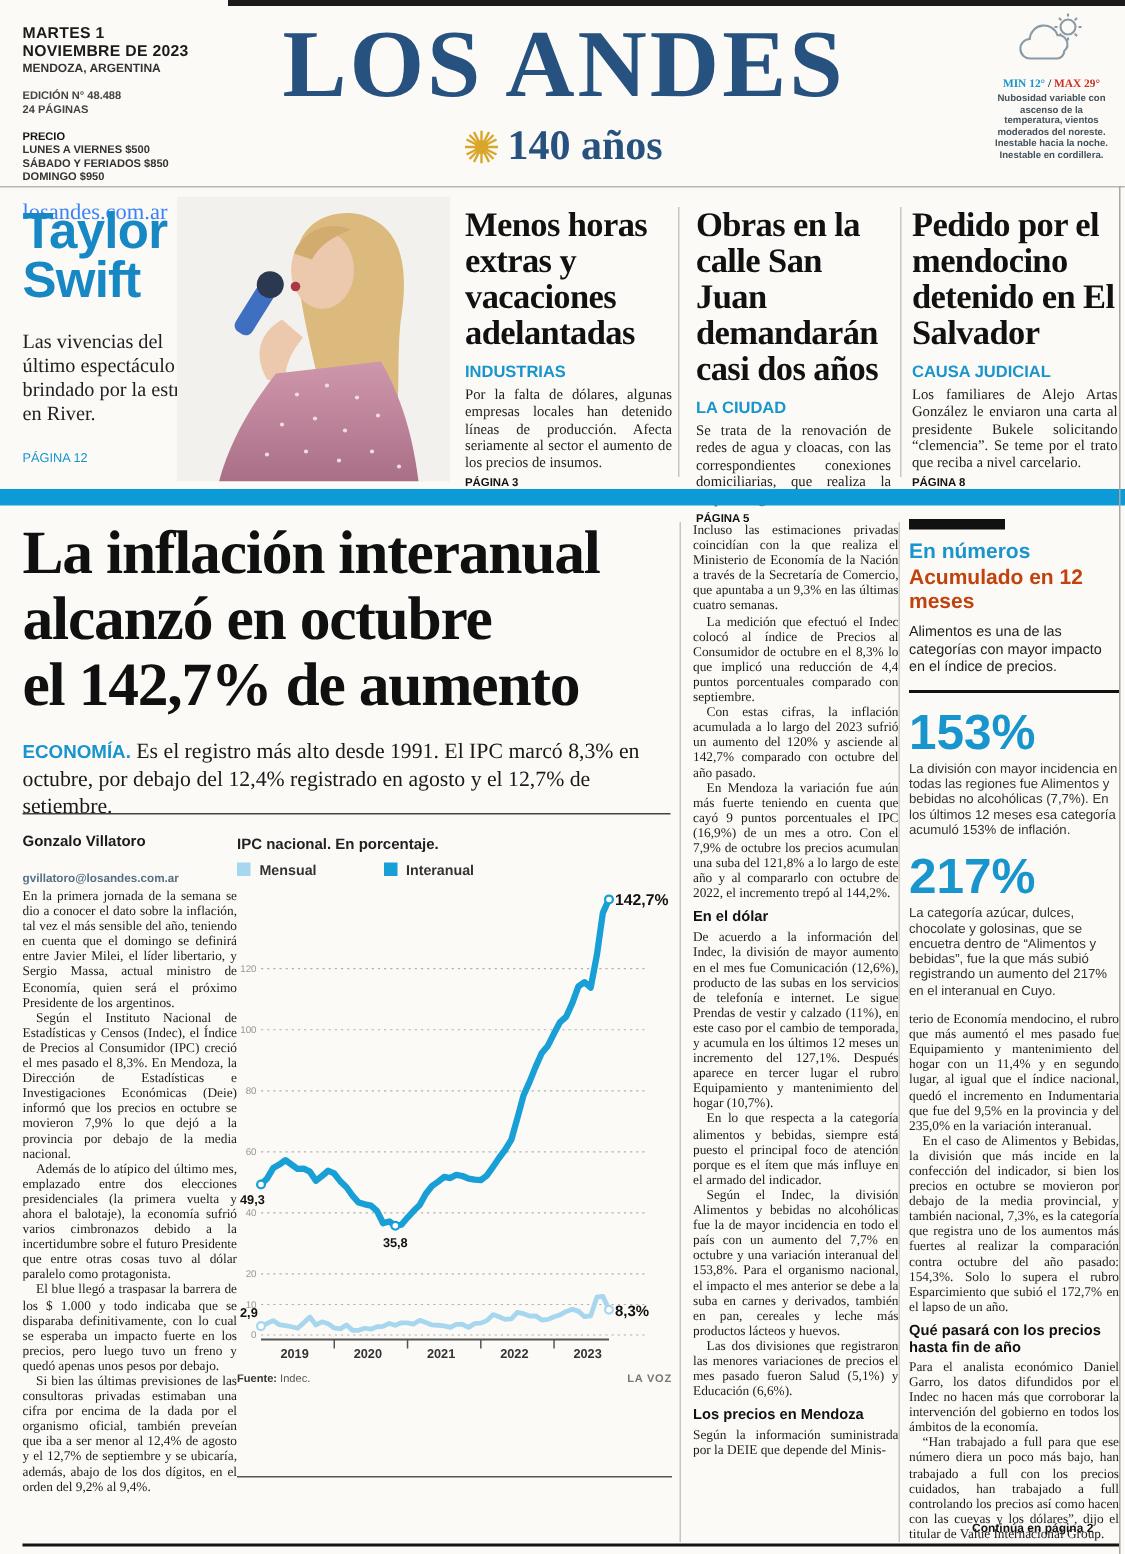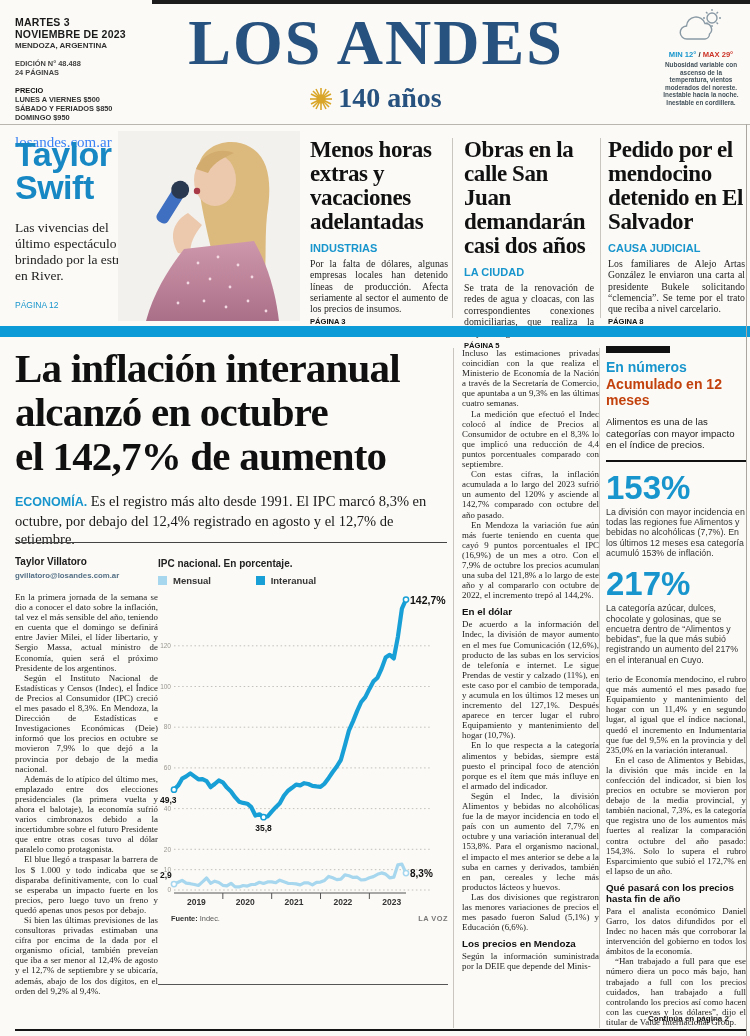--- a/index.html
+++ b/index.html
@@ -22,21 +22,21 @@
 
   
   .masthead{left:158px;top:8px;width:436px;text-align:center;}
   .mtitle{font-family:"Liberation Serif",serif;font-weight:800;font-size:64px;line-height:70px;
           color:#27517e;letter-spacing:2px;white-space:nowrap;}
   .mann{margin-top:4px;font-family:"Liberation Serif",serif;font-weight:700;font-size:28px;color:#27517e;}
   .mann svg{vertical-align:-3px;margin-right:6px;}
 
   
   .weather{left:660px;top:8px;width:82px;text-align:center;}
-  .wminmax{font-size:7.6px;font-weight:800;margin-top:2px;}
+  .wminmax{font-size:7.6px;font-weight:800;margin-top:2px;font-family:Liberation Serif, serif;}
   .wmin{color:#1895cc;} .wmax{color:#cc3327;} .wsl{color:#222;}
   .wdesc{font-size:6.4px;line-height:7.6px;color:#44525c;font-weight:600;text-align:center;margin-top:2px;}
 
   .hrule{left:0;top:124px;width:750px;height:1px;background:#b9b6b0;}
 
   
   .ttitle{left:15px;top:138px;width:135px;font-size:34px;line-height:33px;font-weight:800;color:#1788c4;letter-spacing:-.5px;}
   .tdek{left:15px;top:220px;width:130px;font-family:"Liberation Serif",serif;font-size:13.5px;line-height:16px;color:#222;}
   .tpage{left:15px;top:300px;font-size:8.5px;font-weight:400;color:#1895cc;}
   .tphoto{left:118px;top:131px;width:182px;height:190px;}
@@ -53,21 +53,21 @@
 
   
   .headline{left:15px;top:346px;width:452px;font-family:"Liberation Serif",serif;font-weight:800;
             font-size:41px;line-height:44px;color:#101010;letter-spacing:-.8px;}
   .deck{left:15px;top:492px;width:442px;font-family:"Liberation Serif",serif;font-size:14.5px;line-height:18.5px;color:#1a1a1a;}
   .deck .kick{font-family:Liberation Sans, sans-serif;font-weight:800;font-size:12.5px;color:#1895cc;}
   .deckrule{left:15px;top:542px;width:432px;height:1px;background:#444;}
 
   .byline{left:15px;top:556px;width:143px;}
   .byname{font-size:10px;font-weight:800;}
-  .bymail{font-size:7.8px;color:#557086;font-weight:600;margin-top:4px;}
+  .bymail{font-size:7.8px;color:#557086;font-weight:600;margin-top:14px;}
 
   .colL{left:15px;top:592px;width:143px;height:434px;overflow:hidden;}
   .colM{left:462px;top:348px;width:137px;height:680px;overflow:hidden;}
   .colR{left:606px;top:346px;width:140px;height:682px;overflow:hidden;}
   .bodytext p{margin:0;font-family:"Liberation Serif",serif;font-size:8.9px;line-height:10.1px;
               text-align:justify;color:#1c1c1c;}
   .bodytext p + p{text-indent:9px;}
   .subhd{font-family:"Liberation Sans",sans-serif;font-weight:800;font-size:9.8px;line-height:11px;
          margin:6px 0 2px;color:#111;}
 
@@ -84,38 +84,38 @@
 
   
   .chart{left:158px;top:556px;width:292px;}
   .ctitle{font-size:21px;font-weight:800;letter-spacing:-.3px;color:#111;}
   .csub{font-size:10px;font-weight:700;color:#222;margin-top:2px;}
   .clegend{margin-top:6px;font-size:9.5px;font-weight:700;color:#333;}
   .clegend .item{display:inline-block;margin-right:42px;}
   .sw{display:inline-block;width:9px;height:9px;vertical-align:-1px;margin-right:6px;}
   .csvg{display:block;margin-top:4px;}
   .csource{width:290px;font-size:7.4px;color:#555;margin-top:2px;}
-  .csource .fb{font-weight:800;color:#333;margin-left:13px;}
+  .csource .fb{font-weight:800;color:#333;}
   .csource .credit{float:right;font-weight:700;color:#777;letter-spacing:.5px;}
   .chartrule{left:158px;top:984px;width:290px;height:1px;background:#555;}
 
   .botrule{left:15px;top:1029px;width:731px;height:2px;background:#151515;}
   .pageedge{left:746px;top:124px;width:1px;height:912px;background:#a9a6a0;}
   svg text{font-family:"Liberation Sans",sans-serif;}
 </style>
 </head>
 <body>
 
 <div id="page">
 
   <div class="abs topbar"></div>
 
   <div class="abs hleft">
     <div class="hdate">
-      <div>MARTES 3</div>
+      <div>MARTES 1</div>
       <div>NOVIEMBRE DE 2023</div>
     </div>
     <div class="hplace">MENDOZA, ARGENTINA</div>
     <div class="hmeta">
       <div>EDICIÓN N° 48.488</div>
       <div>24 PÁGINAS</div>
     </div>
     <div class="hprice">
       <div class="lbl">PRECIO</div>
       <div>LUNES A VIERNES $500</div>
@@ -229,21 +229,21 @@
 
   <div class="abs headline">
     <div>La inflación interanual</div>
     <div>alcanzó en octubre</div>
     <div>el 142,7% de aumento</div>
   </div>
   <div class="abs deck"><span class="kick">ECONOMÍA.</span><span> Es el registro más alto desde 1991. El IPC marcó 8,3% en octubre, por debajo del 12,4% registrado en agosto y el 12,7% de setiembre.</span></div>
   <div class="abs deckrule"></div>
 
   <div class="abs byline">
-    <div class="byname">Taylor Villatoro</div>
+    <div class="byname">Gonzalo Villatoro</div>
     <div class="bymail">gvillatoro@losandes.com.ar</div>
   </div>
 
   <div class="abs colL bodytext">
     <p>En la primera jornada de la semana se dio a conocer el dato sobre la inflación, tal vez el más sensible del año, teniendo en cuenta que el domingo se definirá entre Javier Milei, el líder libertario, y Sergio Massa, actual ministro de Economía, quien será el próximo Presidente de los argentinos.</p>
     <p>Según el Instituto Nacional de Estadísticas y Censos (Indec), el Índice de Precios al Consumidor (IPC) creció el mes pasado el 8,3%. En Mendoza, la Dirección de Estadísticas e Investigaciones Económicas (Deie) informó que los precios en octubre se movieron 7,9% lo que dejó a la provincia por debajo de la media nacional.</p>
     <p>Además de lo atípico del último mes, emplazado entre dos elecciones presidenciales (la primera vuelta y ahora el balotaje), la economía sufrió varios cimbronazos debido a la incertidumbre sobre el futuro Presidente que entre otras cosas tuvo al dólar paralelo como protagonista.</p>
     <p>El blue llegó a traspasar la barrera de los $ 1.000 y todo indicaba que se disparaba definitivamente, con lo cual se esperaba un impacto fuerte en los precios, pero luego tuvo un freno y quedó apenas unos pesos por debajo.</p>
     <p>Si bien las últimas previsiones de las consultoras privadas estimaban una cifra por encima de la dada por el organismo oficial, también preveían que iba a ser menor al 12,4% de agosto y el 12,7% de septiembre y se ubicaría, además, abajo de los dos dígitos, en el orden del 9,2% al 9,4%.</p>
   </div>

